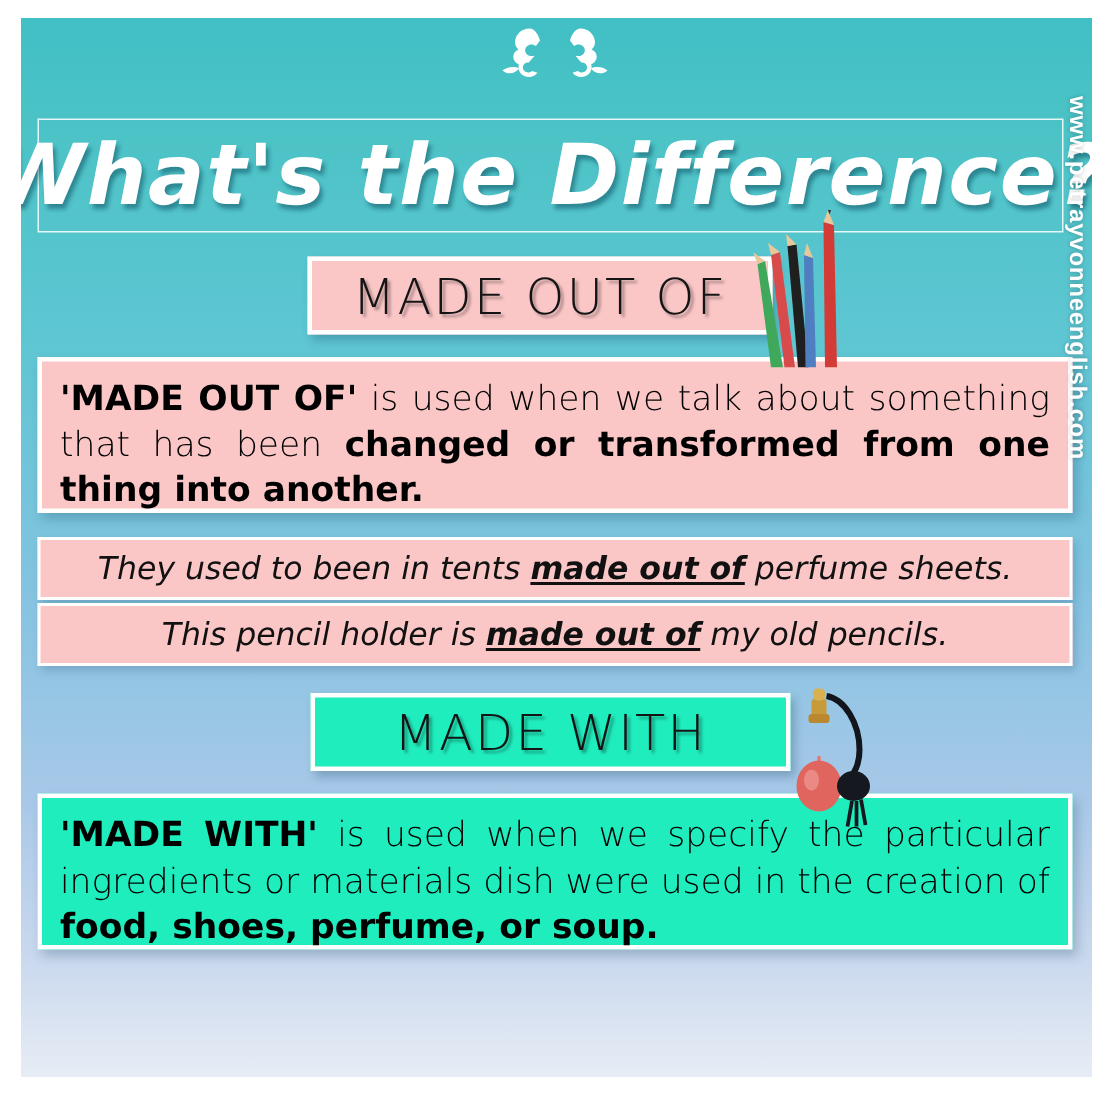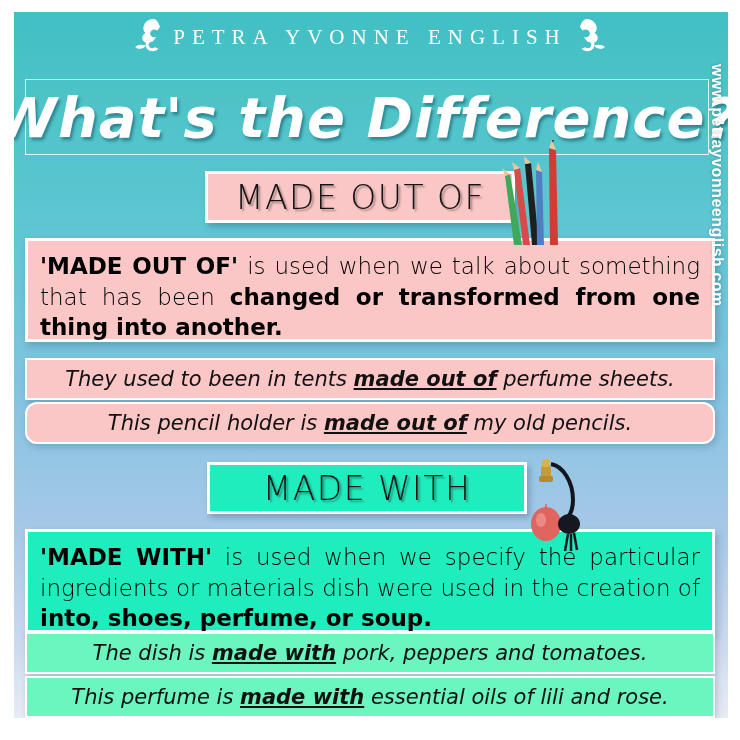--- a/index.html
+++ b/index.html
@@ -86,21 +86,21 @@
     display:flex;align-items:center;justify-content:center;
     box-shadow:2px 3px 6px rgba(20,60,90,.22);
   }
   .exbox span{
     font-size:21px;font-style:italic;color:#111111;
     font-family:"DejaVu Sans", sans-serif;font-weight:300;
     white-space:nowrap;
   }
   .exbox span b{font-weight:700;text-decoration:underline;}
   #ex-out-1{top:358px;background:#fbc6c6;}
-  #ex-out-2{top:402px;background:#fbc6c6;border-radius:12px;}
+  #ex-out-2{top:402px;background:#fbc6c6;}
   #ex-with-1{top:632px;background:#6bf5bf;}
   #ex-with-2{top:676px;background:#6bf5bf;}
 
   
   .watermark{
     position:absolute;right:14px;top:64px;z-index:20;
     writing-mode:vertical-rl;
     color:#ffffff;font-size:16px;font-weight:700;letter-spacing:.5px;
     font-family:"Liberation Sans", sans-serif;
     text-shadow:0 0 3px rgba(0,0,0,.25);
@@ -115,21 +115,20 @@
 </head>
 <body>
 
 <div id="poster">
 
   <div class="brandrow">
     <svg class="fox" viewBox="0 0 36 42">
       <path d="M20 3c-5 0-9 3.6-9.6 8.4-.3 2.4.6 4.3 2.2 5.6-2 .9-3.4 2.6-3.4 4.8 0 2.3 1.5 4.2 3.7 5-.2.6-.3 1.3-.3 2 0 3.6 3.1 6.5 7 6.5 2.4 0 4.5-1.1 5.7-2.8l-3.5-1.2c-.7.6-1.6 1-2.6 1-2 0-3.6-1.4-3.6-3.3 0-1.8 1.5-3.3 3.4-3.3h.5l3.9-4.6c-.6.2-1.3.3-2 .3-2.4 0-4.3-1.7-4.3-3.9 0-2.1 1.9-3.9 4.3-3.9 1.1 0 2.1.4 2.9 1L27 11C25.7 6.4 23.2 3 20 3z" fill="#ffffff"></path>
       <path d="M2 31c3-2.5 7.6-3 11-1.4-2.4 3.4-7.4 4.6-11 1.4z" fill="#ffffff"></path>
     </svg>
-    <div class="brandname">PETRA  YVONNE  ENGLISH</div>
     <svg class="fox" viewBox="0 0 36 42">
       <path d="M16 3c5 0 9 3.6 9.6 8.4.3 2.4-.6 4.3-2.2 5.6 2 .9 3.4 2.6 3.4 4.8 0 2.3-1.5 4.2-3.7 5 .2.6.3 1.3.3 2 0 3.6-3.1 6.5-7 6.5-2.4 0-4.5-1.1-5.7-2.8l3.5-1.2c.7.6 1.6 1 2.6 1 2 0 3.6-1.4 3.6-3.3 0-1.8-1.5-3.3-3.4-3.3h-.5l-3.9-4.6c.6.2 1.3.3 2 .3 2.4 0 4.3-1.7 4.3-3.9 0-2.1-1.9-3.9-4.3-3.9-1.1 0-2.1.4-2.9 1L9 11C10.3 6.4 12.8 3 16 3z" fill="#ffffff"></path>
       <path d="M34 31c-3-2.5-7.6-3-11-1.4 2.4 3.4 7.4 4.6 11 1.4z" fill="#ffffff"></path>
     </svg>
   </div>
 
   <div class="titlebox"></div>
   <div class="title">What's the Difference?</div>
 
   <div class="banner" id="banner-out">
@@ -180,34 +179,24 @@
     <rect x="36" y="14" width="10" height="12" rx="2" fill="#c79a3a"></rect>
     <rect x="37" y="7" width="8" height="8" rx="3" fill="#d8b04e"></rect>
     <rect x="34" y="24" width="14" height="6" rx="2" fill="#b9882f"></rect>
     <path d="M46 12 C58 14 68 30 68 48 C68 58 64 64 62 66" stroke="#12161c" stroke-width="4" fill="none"></path>
     <ellipse cx="64" cy="72" rx="11" ry="10" fill="#15181e"></ellipse>
     <path d="M63 82 L60 99 M66 82 L66 99 M69 81 L72 98" stroke="#15181e" stroke-width="2.5" fill="none"></path>
   </svg>
 
   <div class="defbox" id="def-with">
     <p>
-      <b>'MADE WITH'</b><span> is used when we specify the particular ingredients or materials dish were used in the creation of </span><b>into, shoes, perfume, or soup.</b>
+      <b>'MADE WITH'</b><span> is used when we specify the particular ingredients or materials dish were used in the creation of </span><b>food, shoes, perfume, or soup.</b>
     </p>
   </div>
 
-  <div class="exbox" id="ex-with-1">
-    <span>
-      <span>The dish is </span><b>made with</b><span> pork, peppers and tomatoes.</span>
-    </span>
-  </div>
-  <div class="exbox" id="ex-with-2">
-    <span>
-      <span>This perfume is </span><b>made with</b><span> essential oils of lili and rose.</span>
-    </span>
-  </div>
 
   <div class="watermark">www.petrayvonneenglish.com</div>
 
   <div class="margin-strip ms-left"></div>
   <div class="margin-strip ms-right"></div>
   <div class="margin-strip ms-top"></div>
   <div class="margin-strip ms-bottom"></div>
 
 </div>
 

